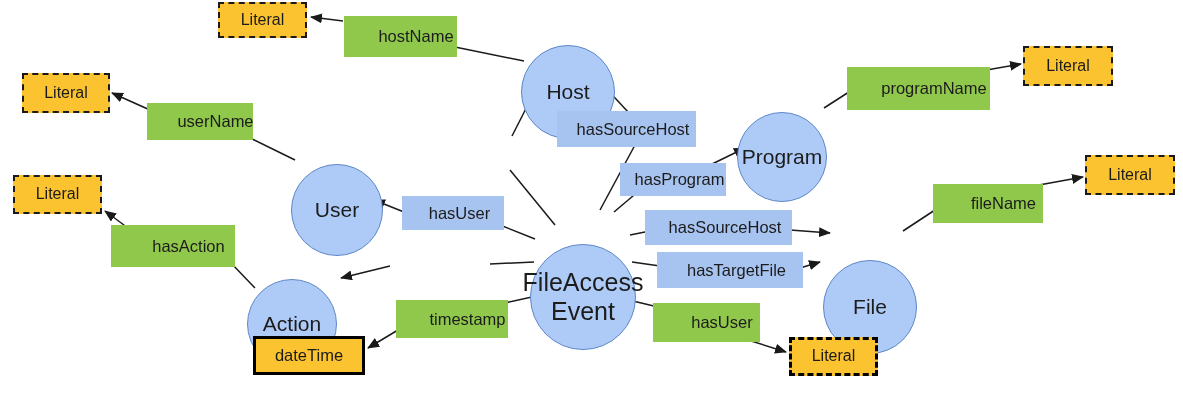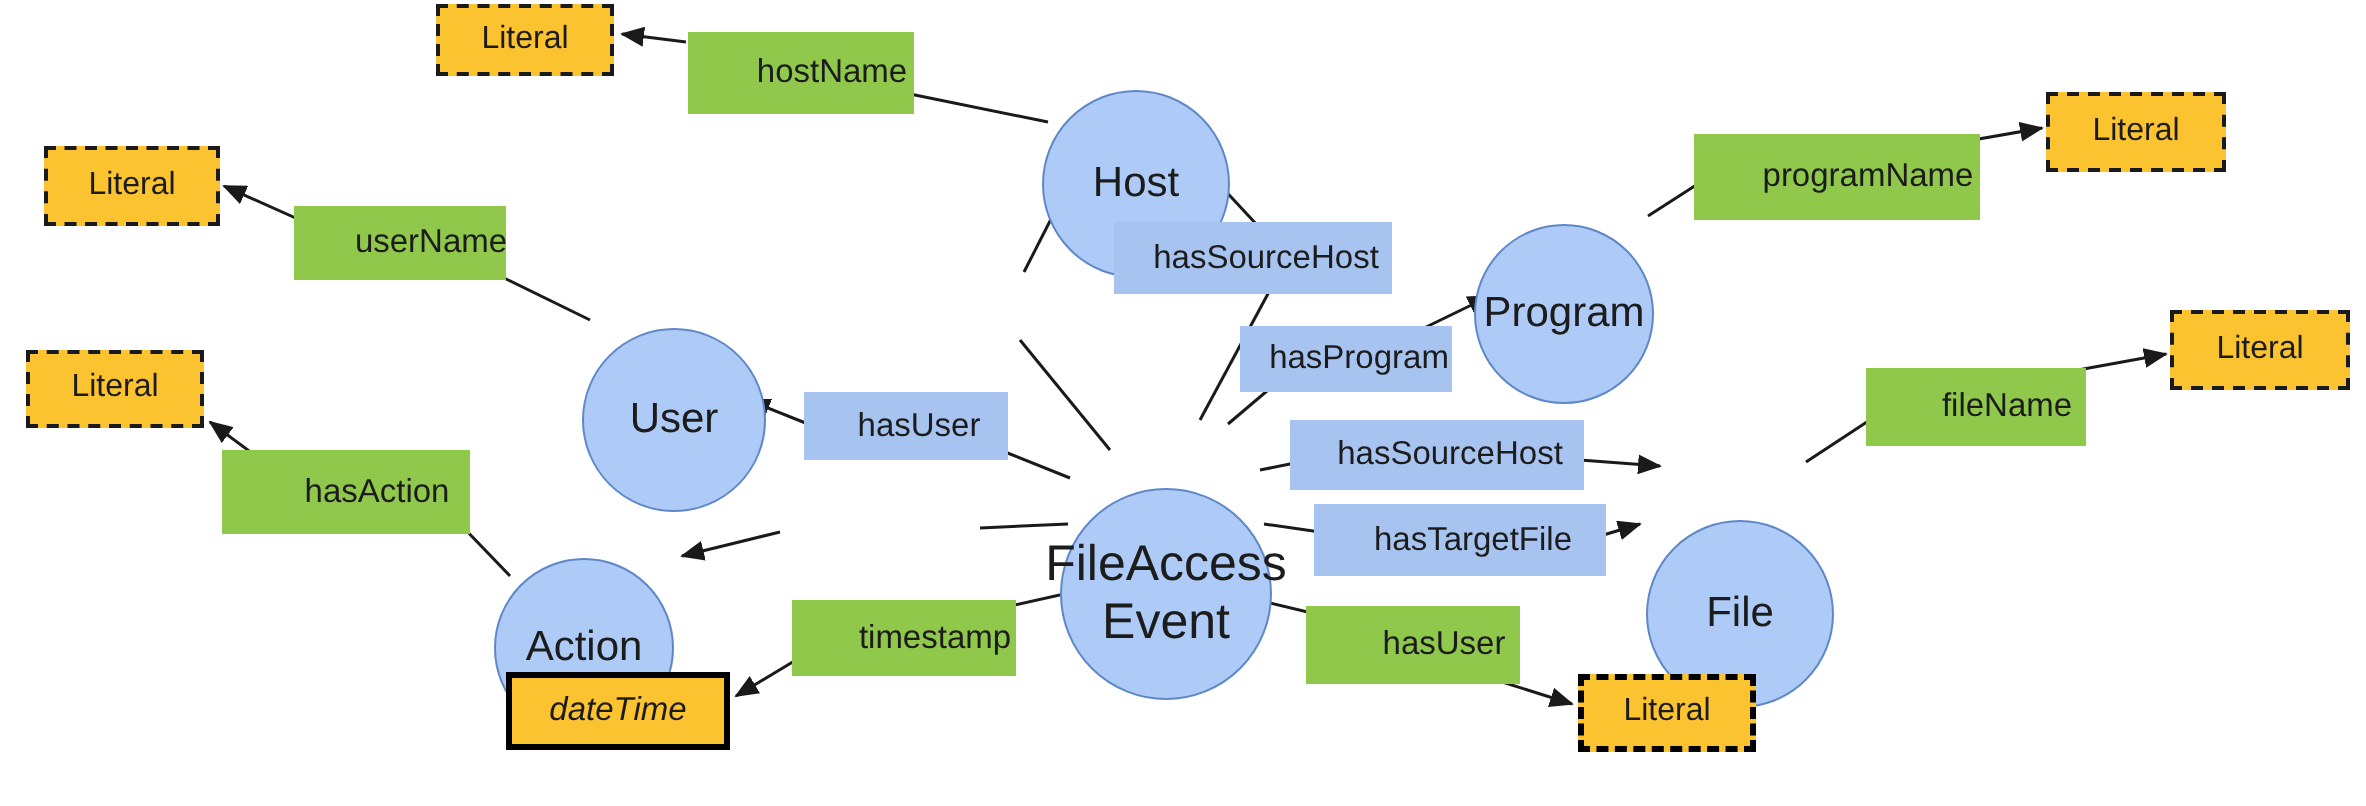--- a/index.html
+++ b/index.html
@@ -30,21 +30,20 @@
   .literal{
     background:#FCC330;
     border:2px dashed #1a1a1a;
     font-size:16px;
   }
   .literal.thick{border:3px dashed #000;}
   .datatype{
     background:#FCC330;
     border:3px solid #000;
     font-size:16.5px;
-    font-style:italic;
   }
 </style>
 </head>
 <body>
 
 <div class="canvas">
 
   <svg class="edges" width="1183" height="403" viewBox="0 0 1183 403">
     <defs>
       <marker id="arrow" viewBox="0 0 12 10" refX="11" refY="5" markerWidth="12" markerHeight="10" orient="auto" markerUnits="userSpaceOnUse">

